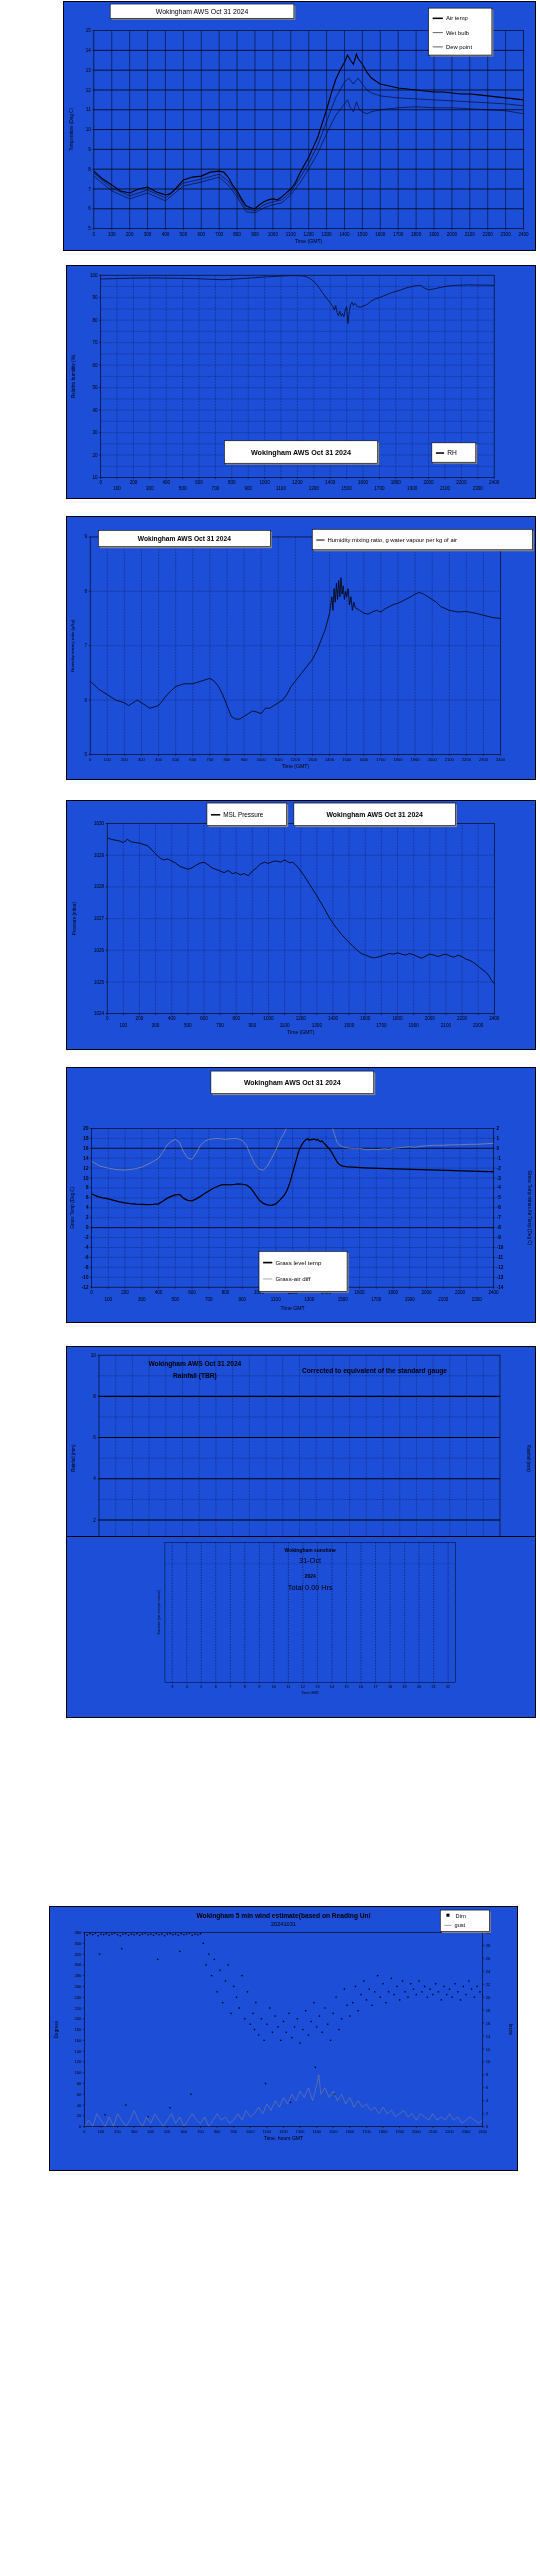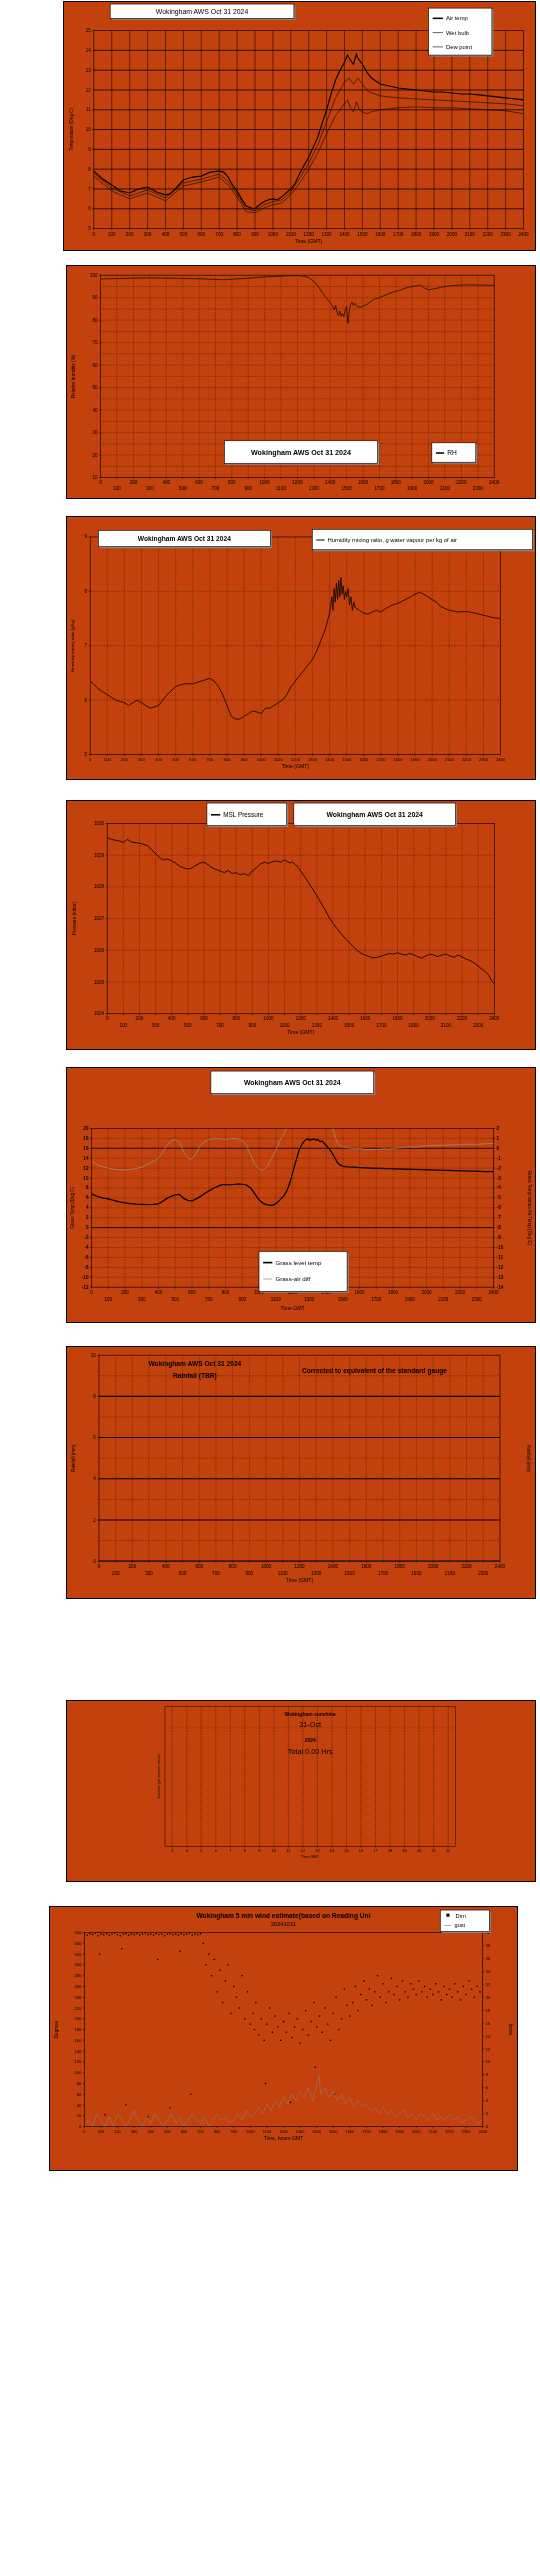--- a/index.html
+++ b/index.html
@@ -1,17 +1,17 @@
 <!DOCTYPE html>
 <html style="font-size:8.2px"><head>
 <meta charset="utf-8">
 <style>
   html,body{margin:0;padding:0;background:#ffffff;}
   #page{position:relative;width:541px;height:2620px;background:#ffffff;font-family:"Liberation Sans",sans-serif;}
-  .panel{position:absolute;background:#c2410c;border:0.8px solid #000;box-sizing:border-box;}
+  .panel{position:absolute;background:#1d4ed8;border:0.8px solid #000;box-sizing:border-box;}
   .panel svg{display:block;width:100%;height:100%;}
   svg text{font-family:"Liberation Sans",sans-serif;fill:#000;}
 </style>
 </head>
 <body>
 
 <div id="page">
   <div class="panel" style="left:63px;top:1px;width:473px;height:250px">
       <svg viewBox="0 0 918 486">
         <line x1="91.08333333333333" y1="56" x2="91.08333333333333" y2="444" stroke="#000" stroke-width="1"></line>
@@ -761,21 +761,21 @@
         <text x="54" y="99.79999999999995" font-size="9" text-anchor="end">8</text>
         <line x1="57" y1="16" x2="60" y2="16" stroke="#000"></line>
         <text x="54" y="19" font-size="9" text-anchor="end">10</text>
         <text x="13" y="218" font-size="9" text-anchor="middle" transform="rotate(-90 13 218)">Rainfall (mm)</text>
         <text x="899" y="218" font-size="9" text-anchor="middle" transform="rotate(90 899 218)">Rainfall (mm)</text>
         <text x="248" y="38" font-size="13" text-anchor="middle" font-weight="bold">Wokingham AWS Oct 31 2024</text>
         <text x="248" y="60" font-size="13" text-anchor="middle" font-weight="bold">Rainfall (TBR)</text>
         <text x="600" y="50" font-size="13" text-anchor="middle" font-weight="bold">Corrected to equivalent of the standard gauge</text>
       </svg>
     </div>
-  <div class="panel" style="left:66px;top:1700px;width:470px;height:182px">
+  <div class="panel" style="left:66px;top:1536px;width:470px;height:182px">
       <svg viewBox="0 0 912 471">
         <line x1="119" y1="14" x2="119" y2="380" stroke="#000" stroke-width="1" stroke-dasharray="4,3"></line>
         <line x1="157" y1="14" x2="157" y2="380" stroke="#000" stroke-width="1" stroke-dasharray="4,3"></line>
         <line x1="195" y1="14" x2="195" y2="380" stroke="#000" stroke-width="1" stroke-dasharray="4,3"></line>
         <line x1="233" y1="14" x2="233" y2="380" stroke="#000" stroke-width="1" stroke-dasharray="4,3"></line>
         <line x1="271" y1="14" x2="271" y2="380" stroke="#000" stroke-width="1" stroke-dasharray="4,3"></line>
         <line x1="309" y1="14" x2="309" y2="380" stroke="#000" stroke-width="1" stroke-dasharray="4,3"></line>
         <line x1="347" y1="14" x2="347" y2="380" stroke="#000" stroke-width="1" stroke-dasharray="4,3"></line>
         <line x1="385" y1="14" x2="385" y2="380" stroke="#000" stroke-width="1" stroke-dasharray="4,3"></line>
         <line x1="423" y1="14" x2="423" y2="380" stroke="#000" stroke-width="1" stroke-dasharray="4,3"></line>

